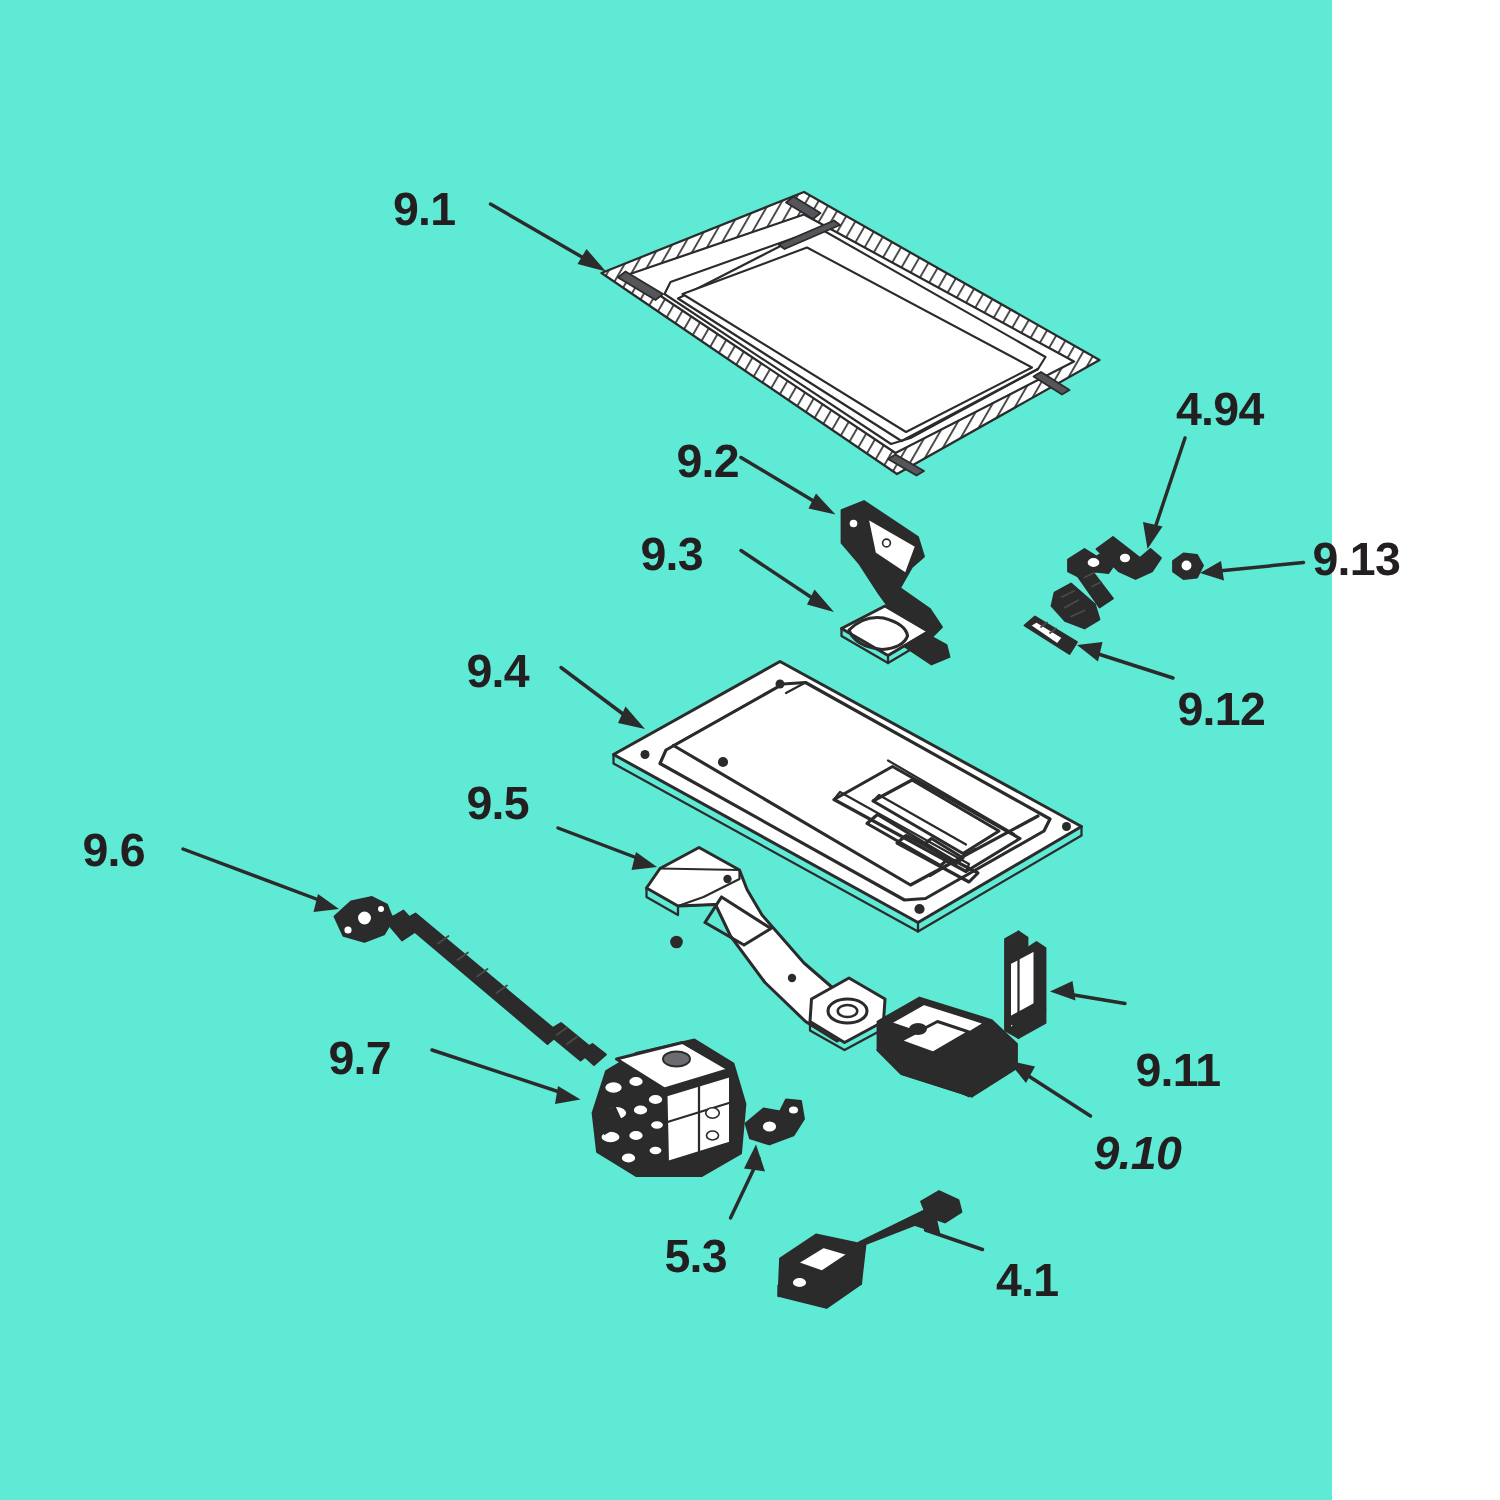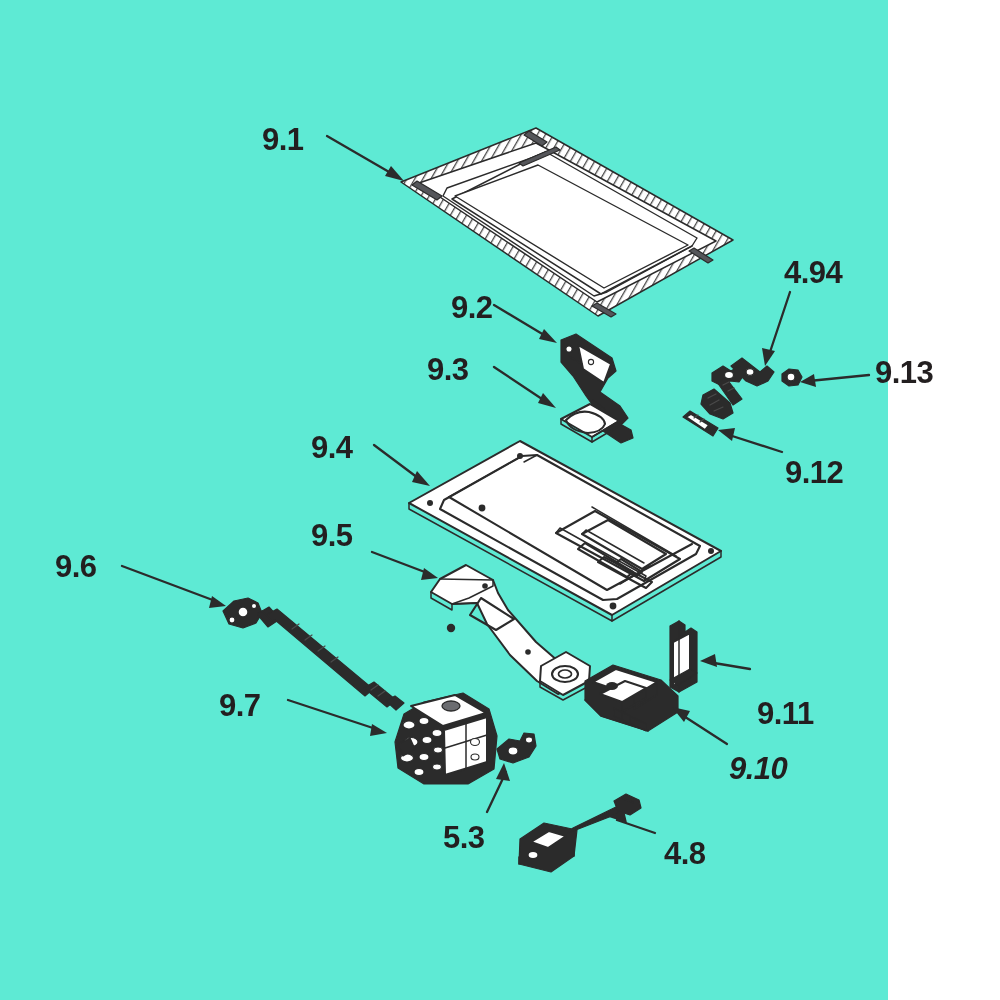--- a/index.html
+++ b/index.html
@@ -322,20 +322,20 @@
   </svg>
 
   <div class="callout-label" style="left:262px; top:124px;">9.1</div>
   <div class="callout-label" style="left:427px; top:292px;margin-left:24px;">9.2</div>
   <div class="callout-label" style="left:427px; top:354px;text-align:right;">9.3</div>
   <div class="callout-label" style="left:311px; top:432px;">9.4</div>
   <div class="callout-label" style="left:311px; top:520px;">9.5</div>
   <div class="callout-label" style="left:55px; top:551px;">9.6</div>
   <div class="callout-label" style="left:219px; top:646px;margin-top:44px;">9.7</div>
   <div class="callout-label" style="left:443px; top:822px;">5.3</div>
-  <div class="callout-label" style="left:664px; top:838px;">4.8</div>
+  <div class="callout-label" style="left:664px; top:838px;">4.1</div>
   <div class="callout-label" style="left:729px; top:753px;font-style:italic;">9.10</div>
   <div class="callout-label" style="left:757px; top:670px;margin-top:28px;">9.11</div>
   <div class="callout-label" style="left:785px; top:457px;text-align:center;">9.12</div>
   <div class="callout-label" style="left:875px; top:357px;">9.13</div>
   <div class="callout-label" style="left:784px; top:257px;">4.94</div>
 
 </div>
 
 </body></html>

